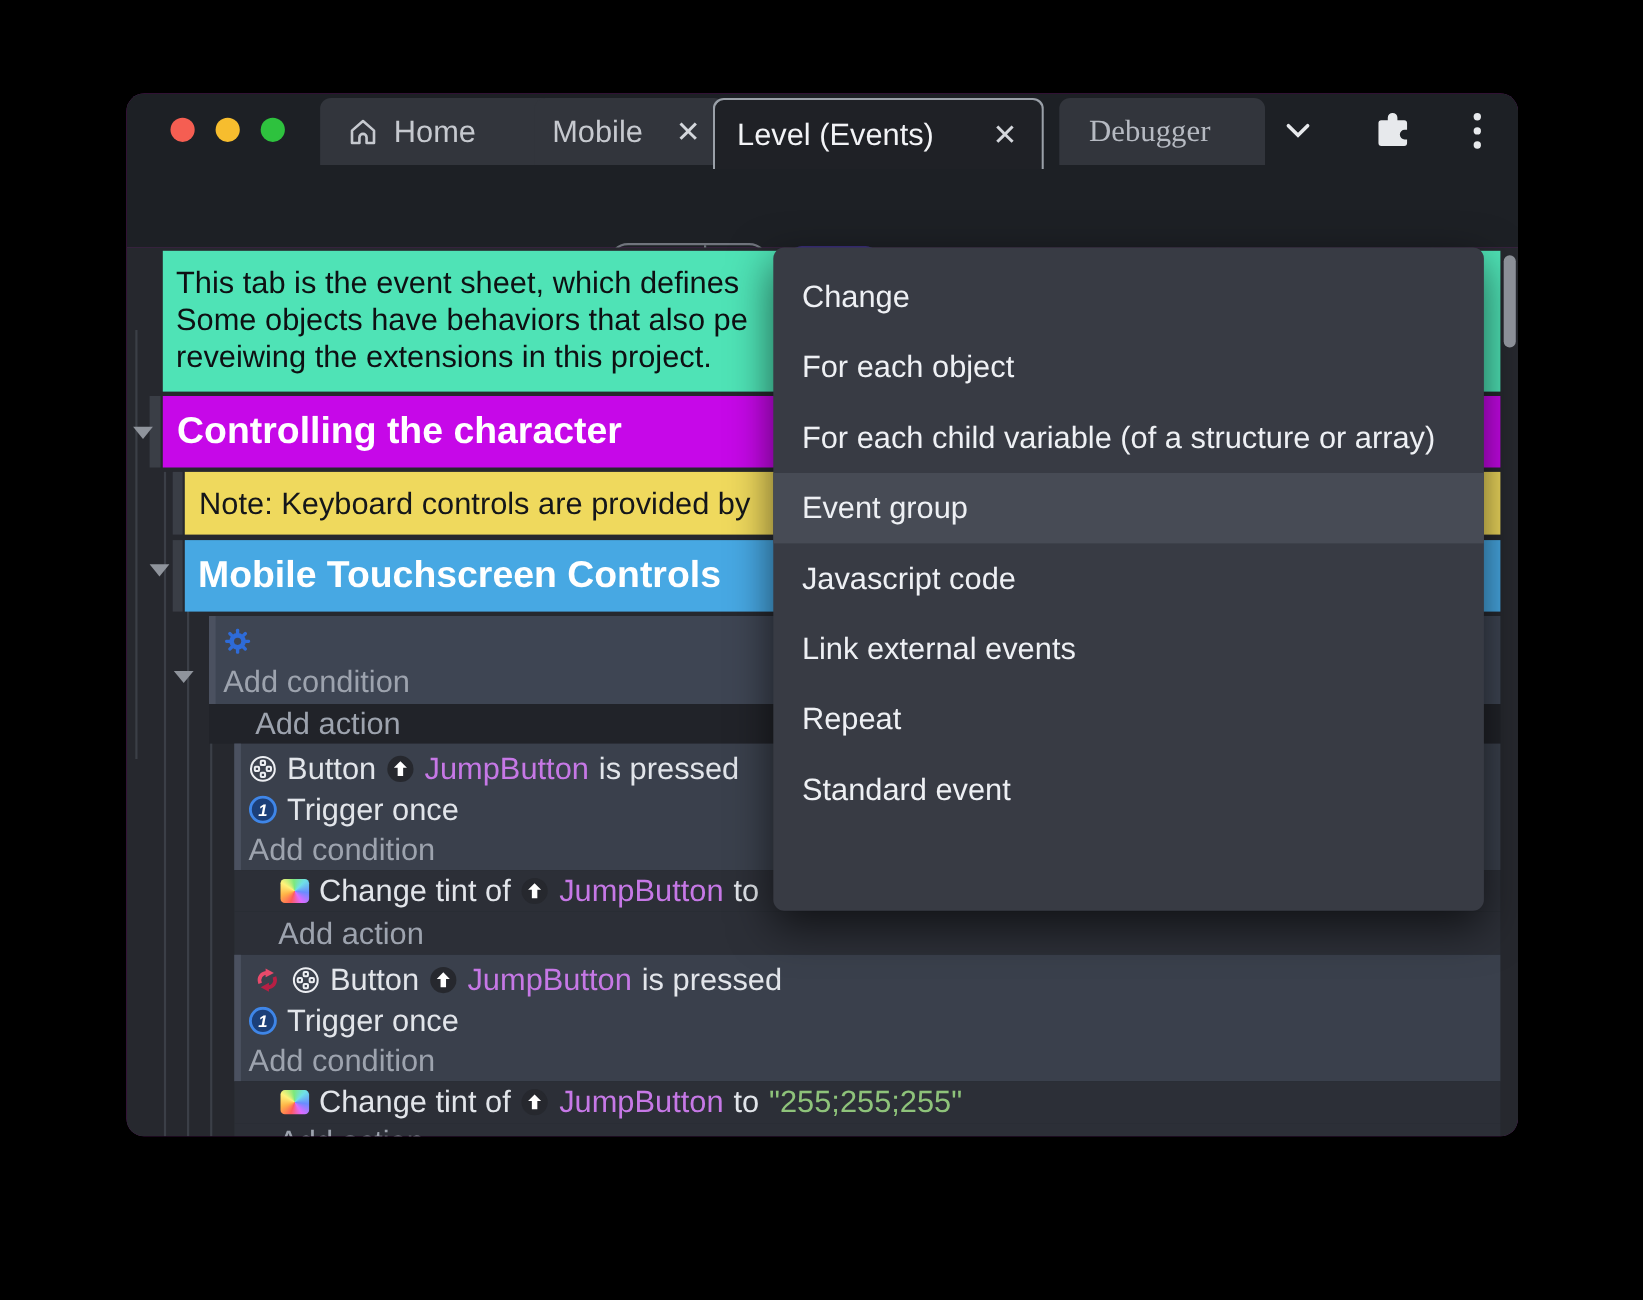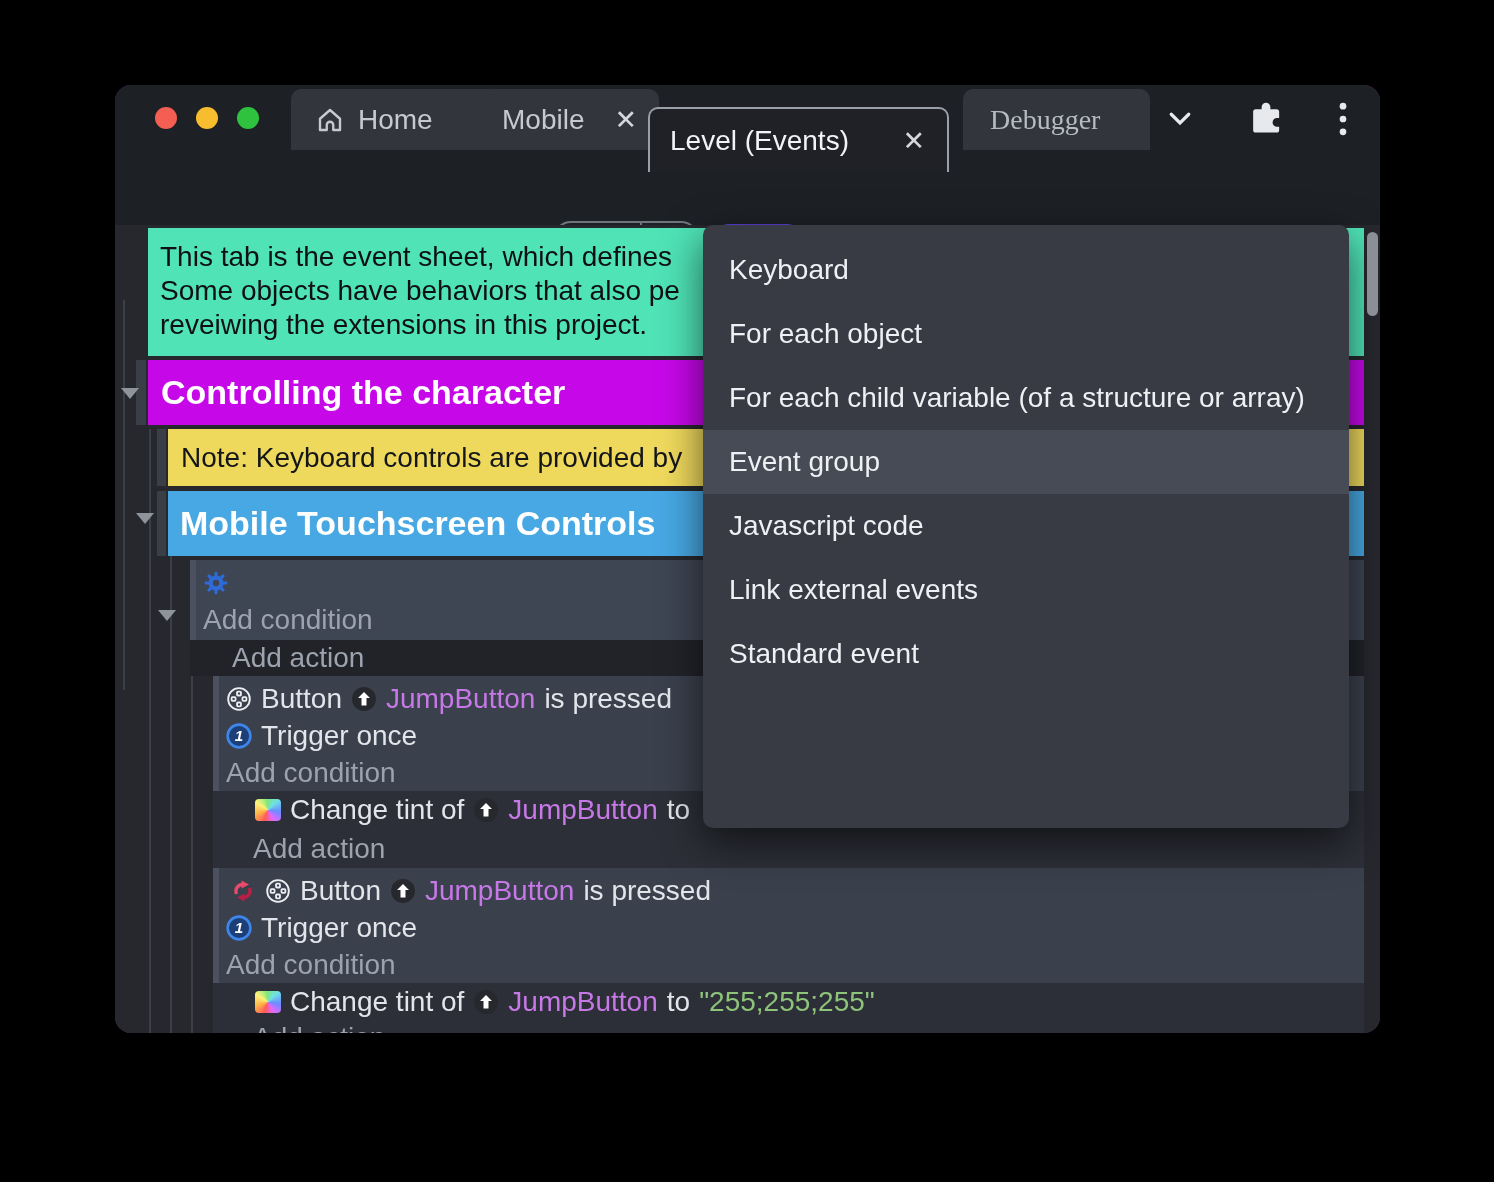--- a/index.html
+++ b/index.html
@@ -65,21 +65,21 @@
           </svg>
       </span>
       <span>Home</span>
     </div>
 
     <div class="tab" style="left:371px;width:157px;padding-left:16px;">
       <span>Mobile</span>
       <span class="x">✕</span>
     </div>
 
-    <div class="tab tab-active" style="left:533px;width:277px;padding-left:20px;margin-top:18px;">
+    <div class="tab tab-active" style="left:533px;width:277px;padding-left:20px;">
       <span>Level (Events)</span>
       <span class="x">✕</span>
     </div>
 
     <div class="tab" style="left:848px;width:160px;padding-left:27px;color:#b6bac2;font-family:Liberation Serif, serif;">
       <span>Debugger</span>
     </div>
 
     <span class="tbicon" style="left:1048px;top:18px;">
       <svg width="34" height="30" viewBox="0 0 24 24" fill="none" stroke="currentColor" stroke-width="2.6" stroke-linecap="round">
@@ -382,24 +382,25 @@
         <span class="strval">"255;255;255"</span>
       </div>
     </div>
     <div class="row" style="left:98px;top:796px;width:1151px;height:12px;background:#2c2f37;">
       <div class="evline" style="padding-left:40px;height:34px;">
         <span class="addlink">Add action</span>
       </div>
     </div>
 
     <div class="menu">
-      <div class="menu-item">Keyboard</div>
+      <div class="menu-item">Change</div>
       <div class="menu-item">For each object</div>
       <div class="menu-item">For each child variable (of a structure or array)</div>
       <div class="menu-item hl">Event group</div>
       <div class="menu-item">Javascript code</div>
       <div class="menu-item">Link external events</div>
+      <div class="menu-item">Repeat</div>
       <div class="menu-item">Standard event</div>
     </div>
 
     <div class="scrollthumb"></div>
   </div>
 </div>
 
 </body></html>

